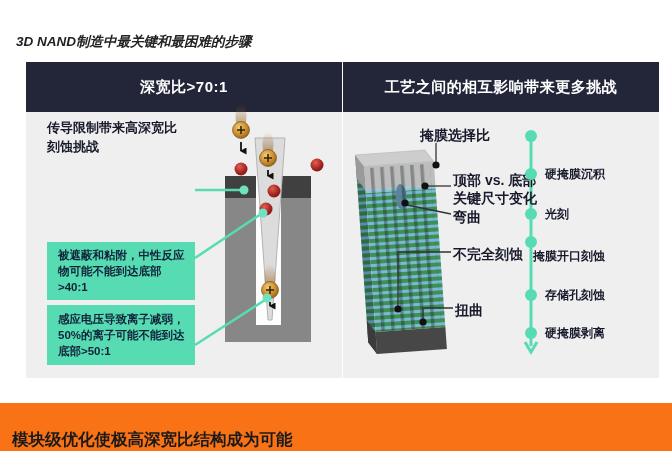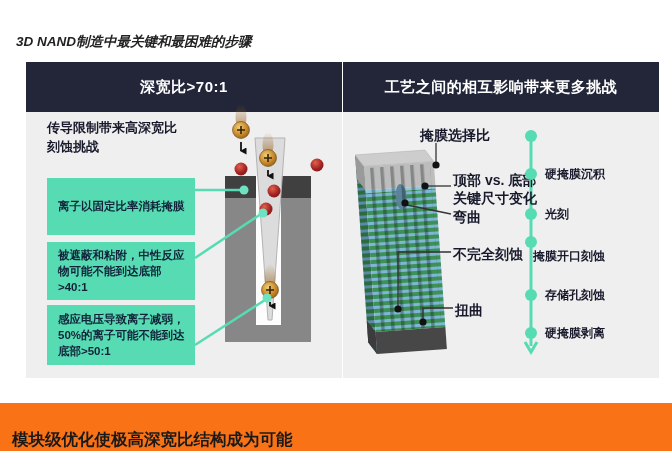--- a/index.html
+++ b/index.html
@@ -109,23 +109,20 @@
         <line x1="169" y1="128" x2="216" y2="128"></line>
         <line x1="169" y1="196" x2="235" y2="152"></line>
         <line x1="169" y1="283" x2="239" y2="238"></line>
       </g>
       <circle cx="218" cy="128" r="4.5" fill="#6ee3c0"></circle>
       <circle cx="237" cy="151" r="4.5" fill="#6ee3c0"></circle>
       <circle cx="241" cy="236" r="4.5" fill="#6ee3c0"></circle>
     </svg>
 
     <div class="intro">传导限制带来高深宽比刻蚀挑战</div>
-    <div class="callout c1">
-      <span>离子以固定比率消耗掩膜</span>
-    </div>
     <div class="callout c2">
       <span>被遮蔽和粘附，中性反应物可能不能到达底部&gt;40:1</span>
     </div>
     <div class="callout c3">
       <span>感应电压导致离子减弱，50%的离子可能不能到达底部&gt;50:1</span>
     </div>
   </div>
 
   <div class="panel right">
     <div class="panel-header">

